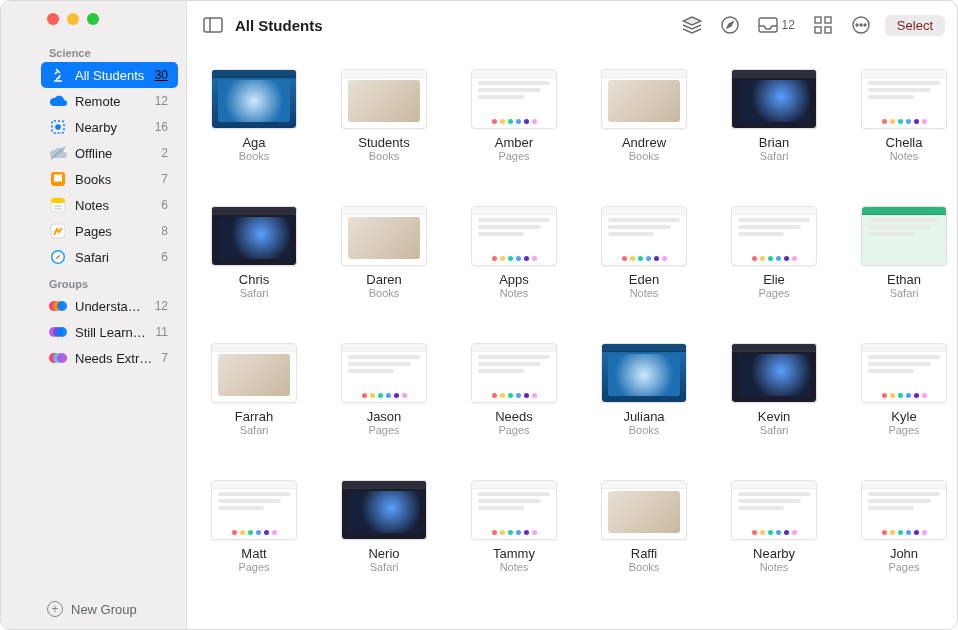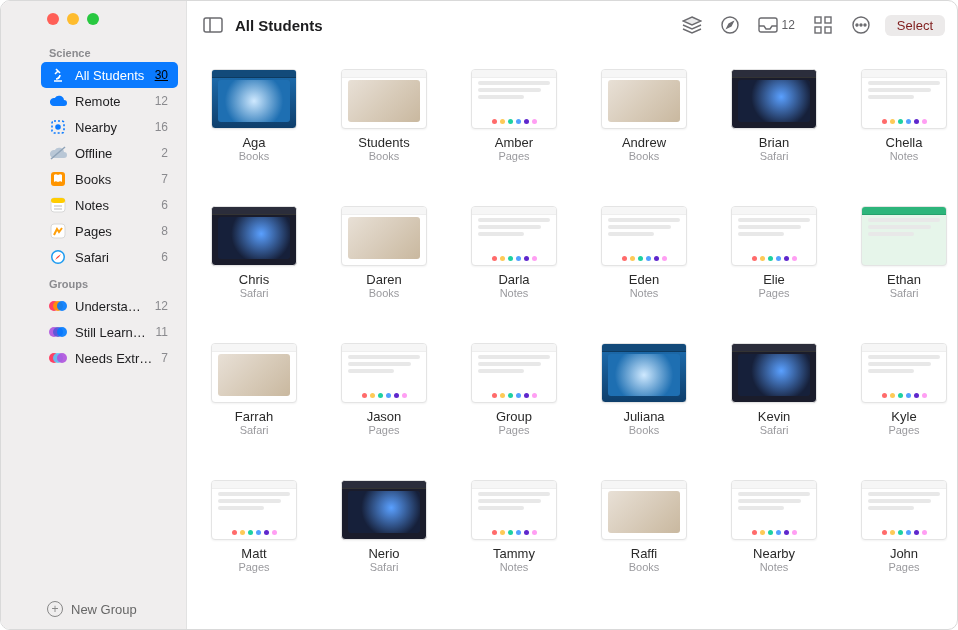--- a/index.html
+++ b/index.html
@@ -433,21 +433,21 @@
               <div class="row short"></div>
       <div class="dots">
                 <i class="d1"></i>
                 <i class="d2"></i>
                 <i class="d3"></i>
                 <i class="d4"></i>
                 <i class="d5"></i>
                 <i class="d6"></i>
               </div>
             </div>
-            <div class="name">Darla</div>
+            <div class="name">Apps</div>
             <div class="app">Notes</div>
           </div>
           <div class="cell">
             <div class="thumb ">
               <div class="topbar"></div>
               <div class="row"></div>
               <div class="row mid"></div>
               <div class="row short"></div>
       <div class="dots">
                 <i class="d1"></i>
@@ -523,21 +523,21 @@
               <div class="row short"></div>
       <div class="dots">
                 <i class="d1"></i>
                 <i class="d2"></i>
                 <i class="d3"></i>
                 <i class="d4"></i>
                 <i class="d5"></i>
                 <i class="d6"></i>
               </div>
             </div>
-            <div class="name">Group</div>
+            <div class="name">Needs</div>
             <div class="app">Pages</div>
           </div>
           <div class="cell">
             <div class="thumb ocean">
               <div class="topbar"></div>
               <div class="pic" style="background:radial-gradient(circle at 50% 50%, #cfe9ff 0%, #1e6fb2 70%)"></div>
             </div>
             <div class="name">Juliana</div>
             <div class="app">Books</div>
           </div>

